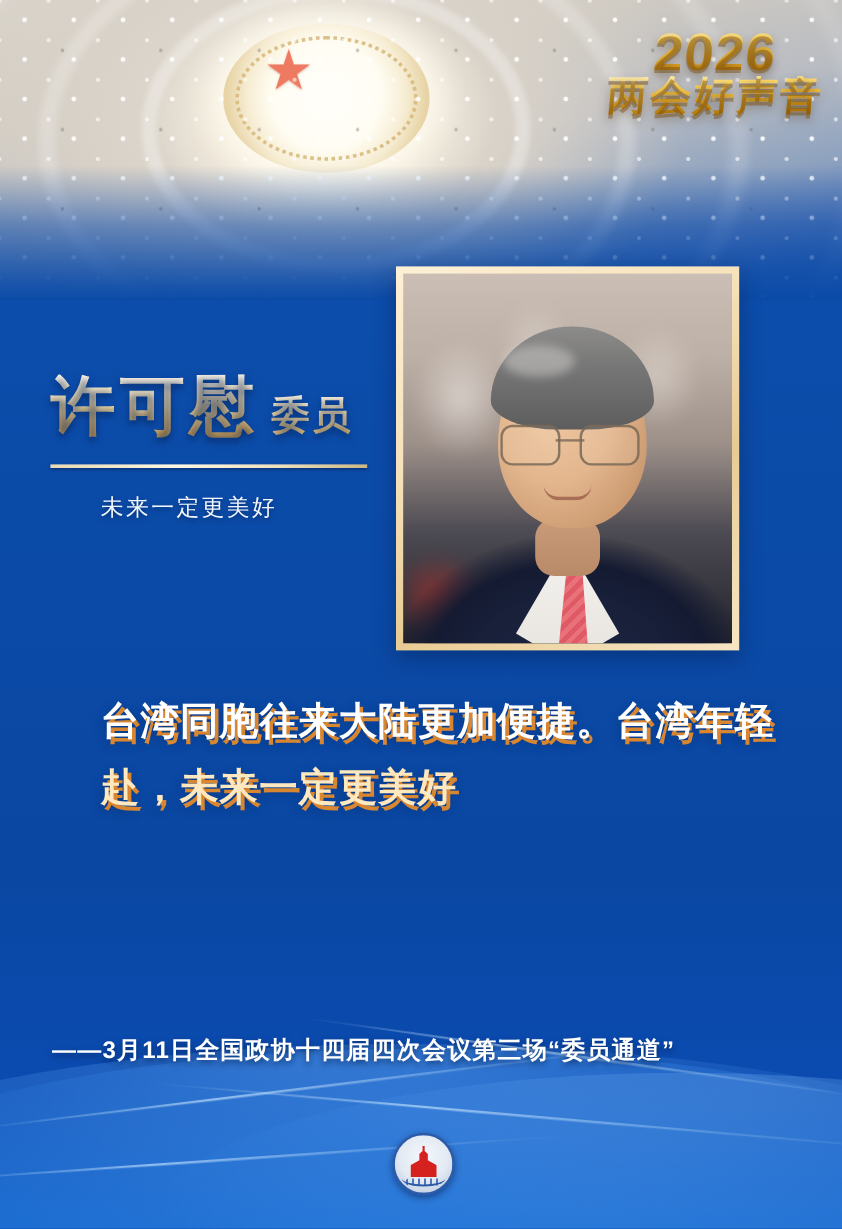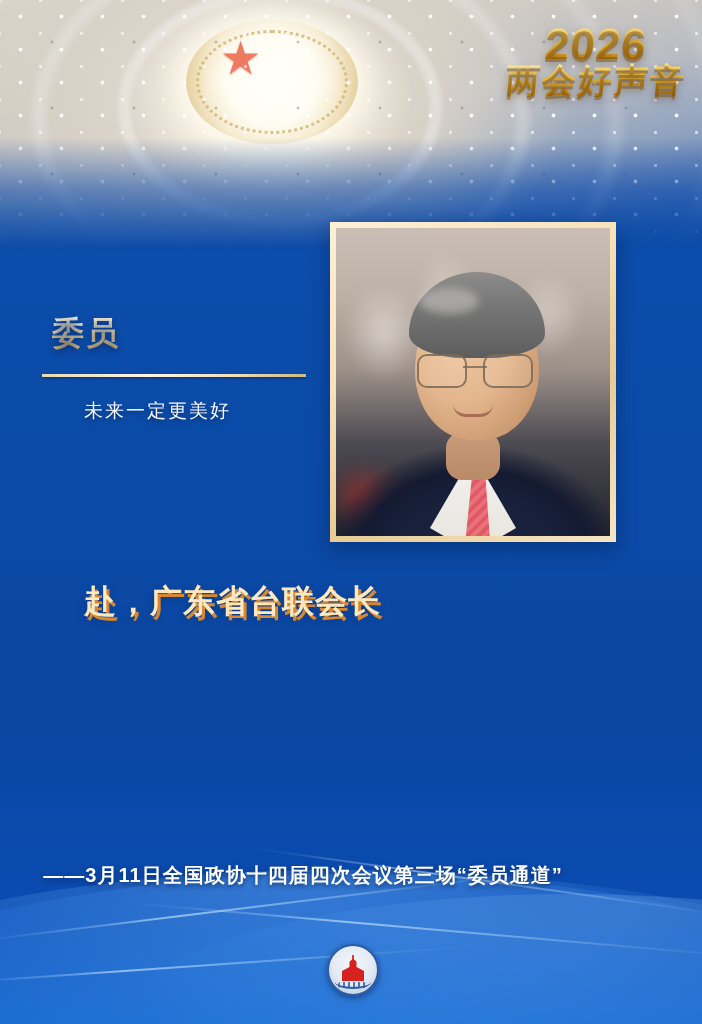--- a/index.html
+++ b/index.html
@@ -188,30 +188,32 @@
         <i class="l"></i>
           <i class="r"></i>
           <b></b>
       </div>
       <div class="mouth"></div>
     </div>
   </div>
 
   <div class="nameblock">
     <div class="nameline">
+      <div class="name">许可慰</div>
       <div class="role">委员</div>
     </div>
     <div class="rule"></div>
     <div class="subtitle">
       <div>未来一定更美好</div>
     </div>
   </div>
 
   <div class="quote">
-    <div class="qline c">赴，广东省台联会长</div>
+    <div class="qline w">台湾同胞往来大陆更加便捷。台湾年轻</div>
+    <div class="qline c">赴，未来一定更美好</div>
   </div>
 
   <div class="attrib">——3月11日全国政协十四届四次会议第三场“委员通道”</div>
 
   <div class="waves">
     <div class="wv wv2"></div>
     <div class="wv wv1"></div>
     <div class="wv wv3"></div>
     <div class="wline wl4"></div>
     <div class="wline wl1"></div>

